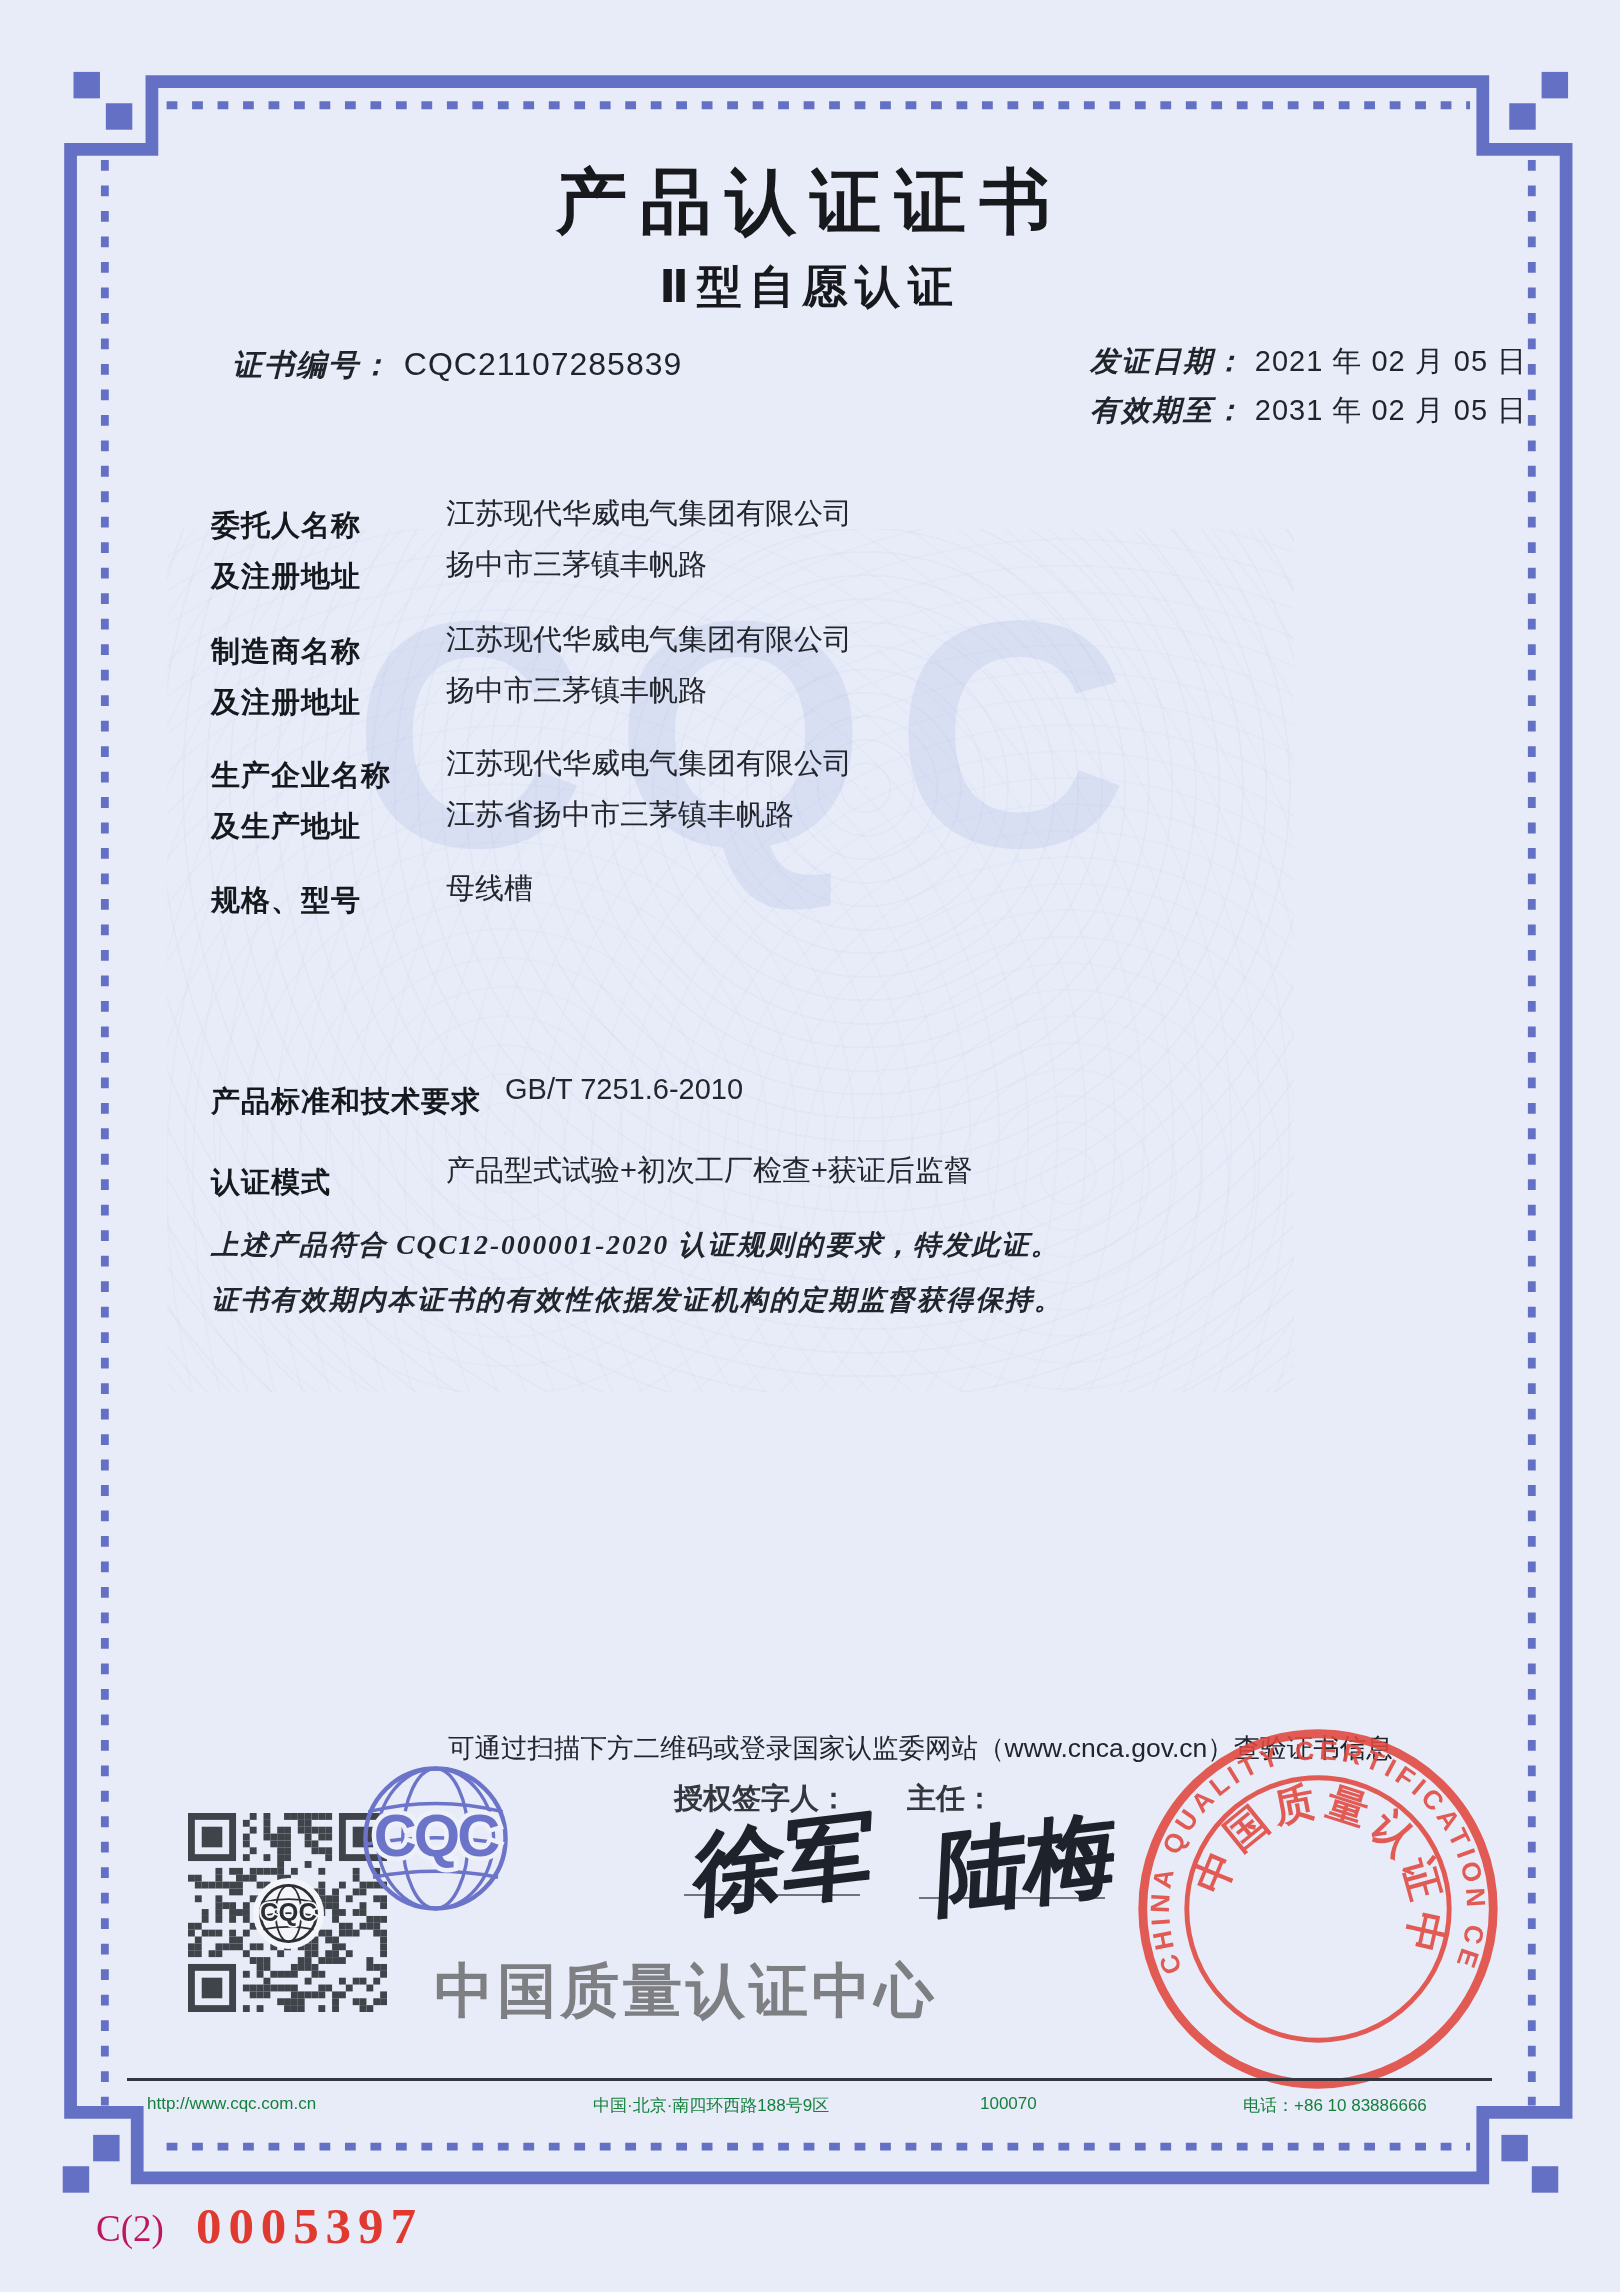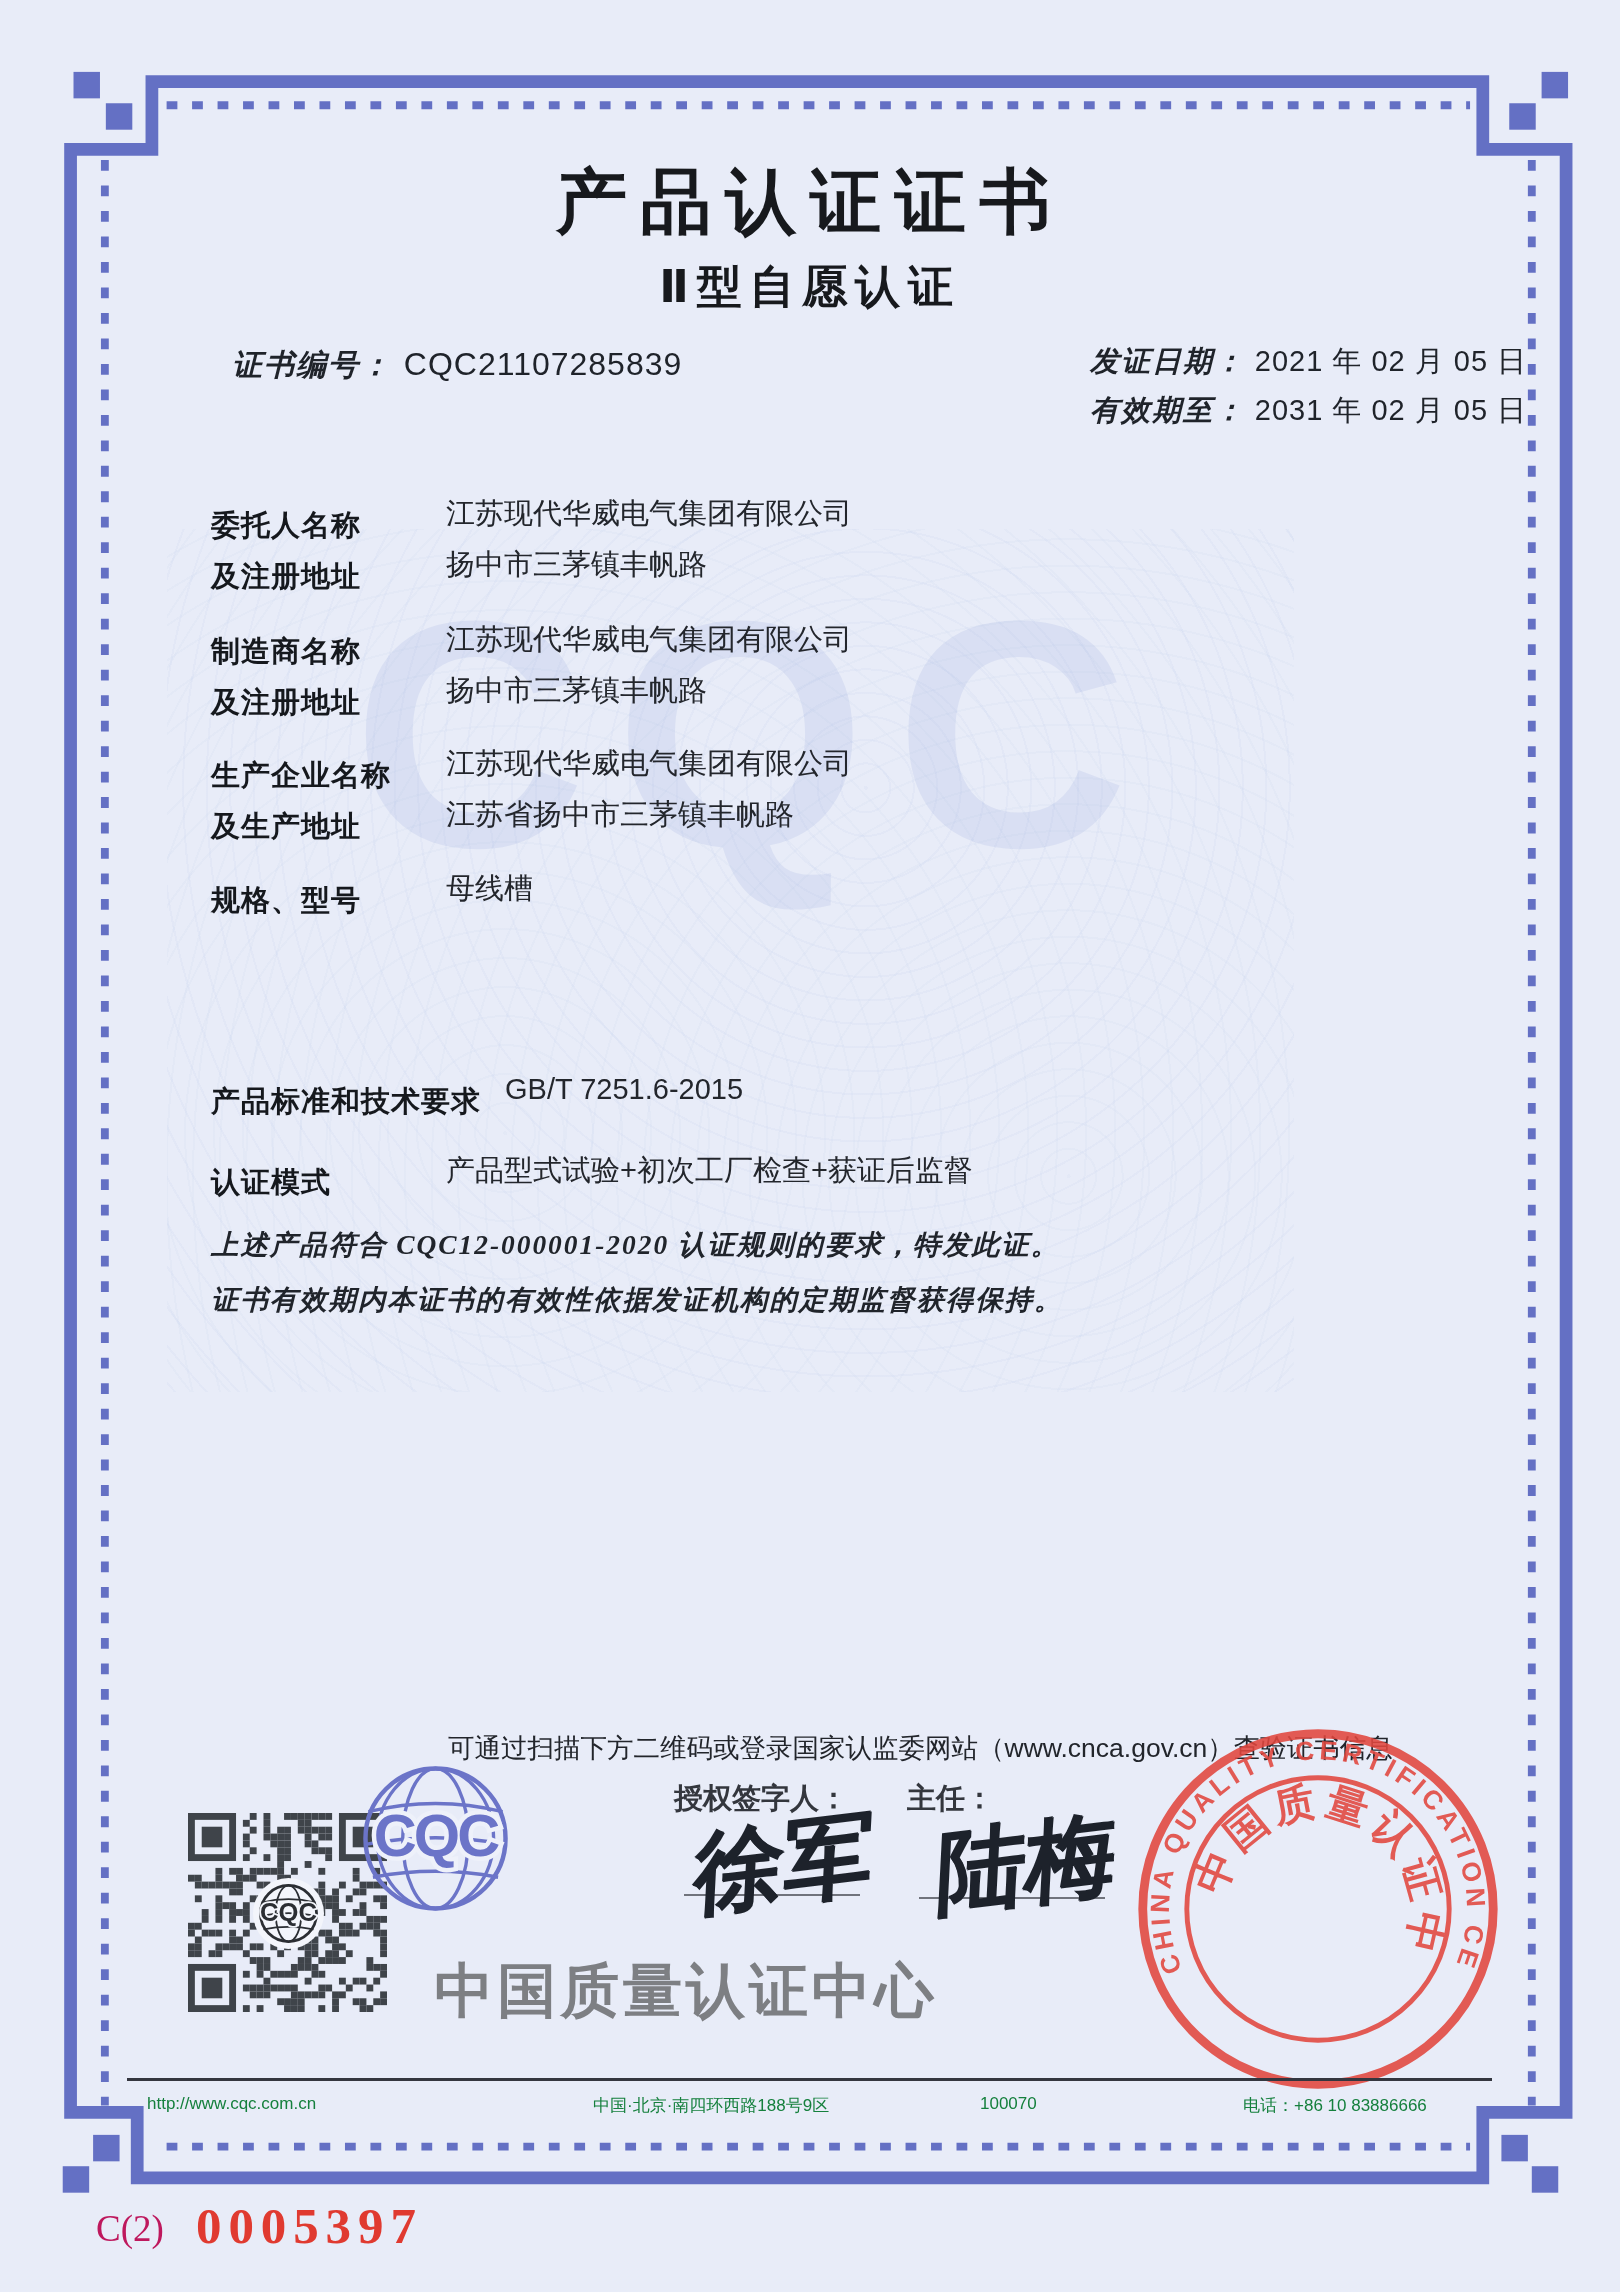--- a/index.html
+++ b/index.html
@@ -174,21 +174,21 @@
   <div class="lab">
     <div>规格、型号</div>
   </div>
   <div class="vals">
     <div>母线槽</div>
   </div>
 </div>
 
 <div class="abs field" style="top:1064px">
   <div class="lab" style="width:294px">产品标准和技术要求</div>
-  <div class="vals" style="left:294px;width:963px">GB/T 7251.6-2015</div>
+  <div class="vals" style="left:294px;width:963px">GB/T 7251.6-2010</div>
 </div>
 
 <div class="abs field" style="top:1145px">
   <div class="lab">认证模式</div>
   <div class="vals">产品型式试验+初次工厂检查+获证后监督</div>
 </div>
 
 <div class="abs statement kai" style="top:1227px">上述产品符合 CQC12-000001-2020 认证规则的要求，特发此证。</div>
 <div class="abs statement kai" style="top:1282px">证书有效期内本证书的有效性依据发证机构的定期监督获得保持。</div>
 

